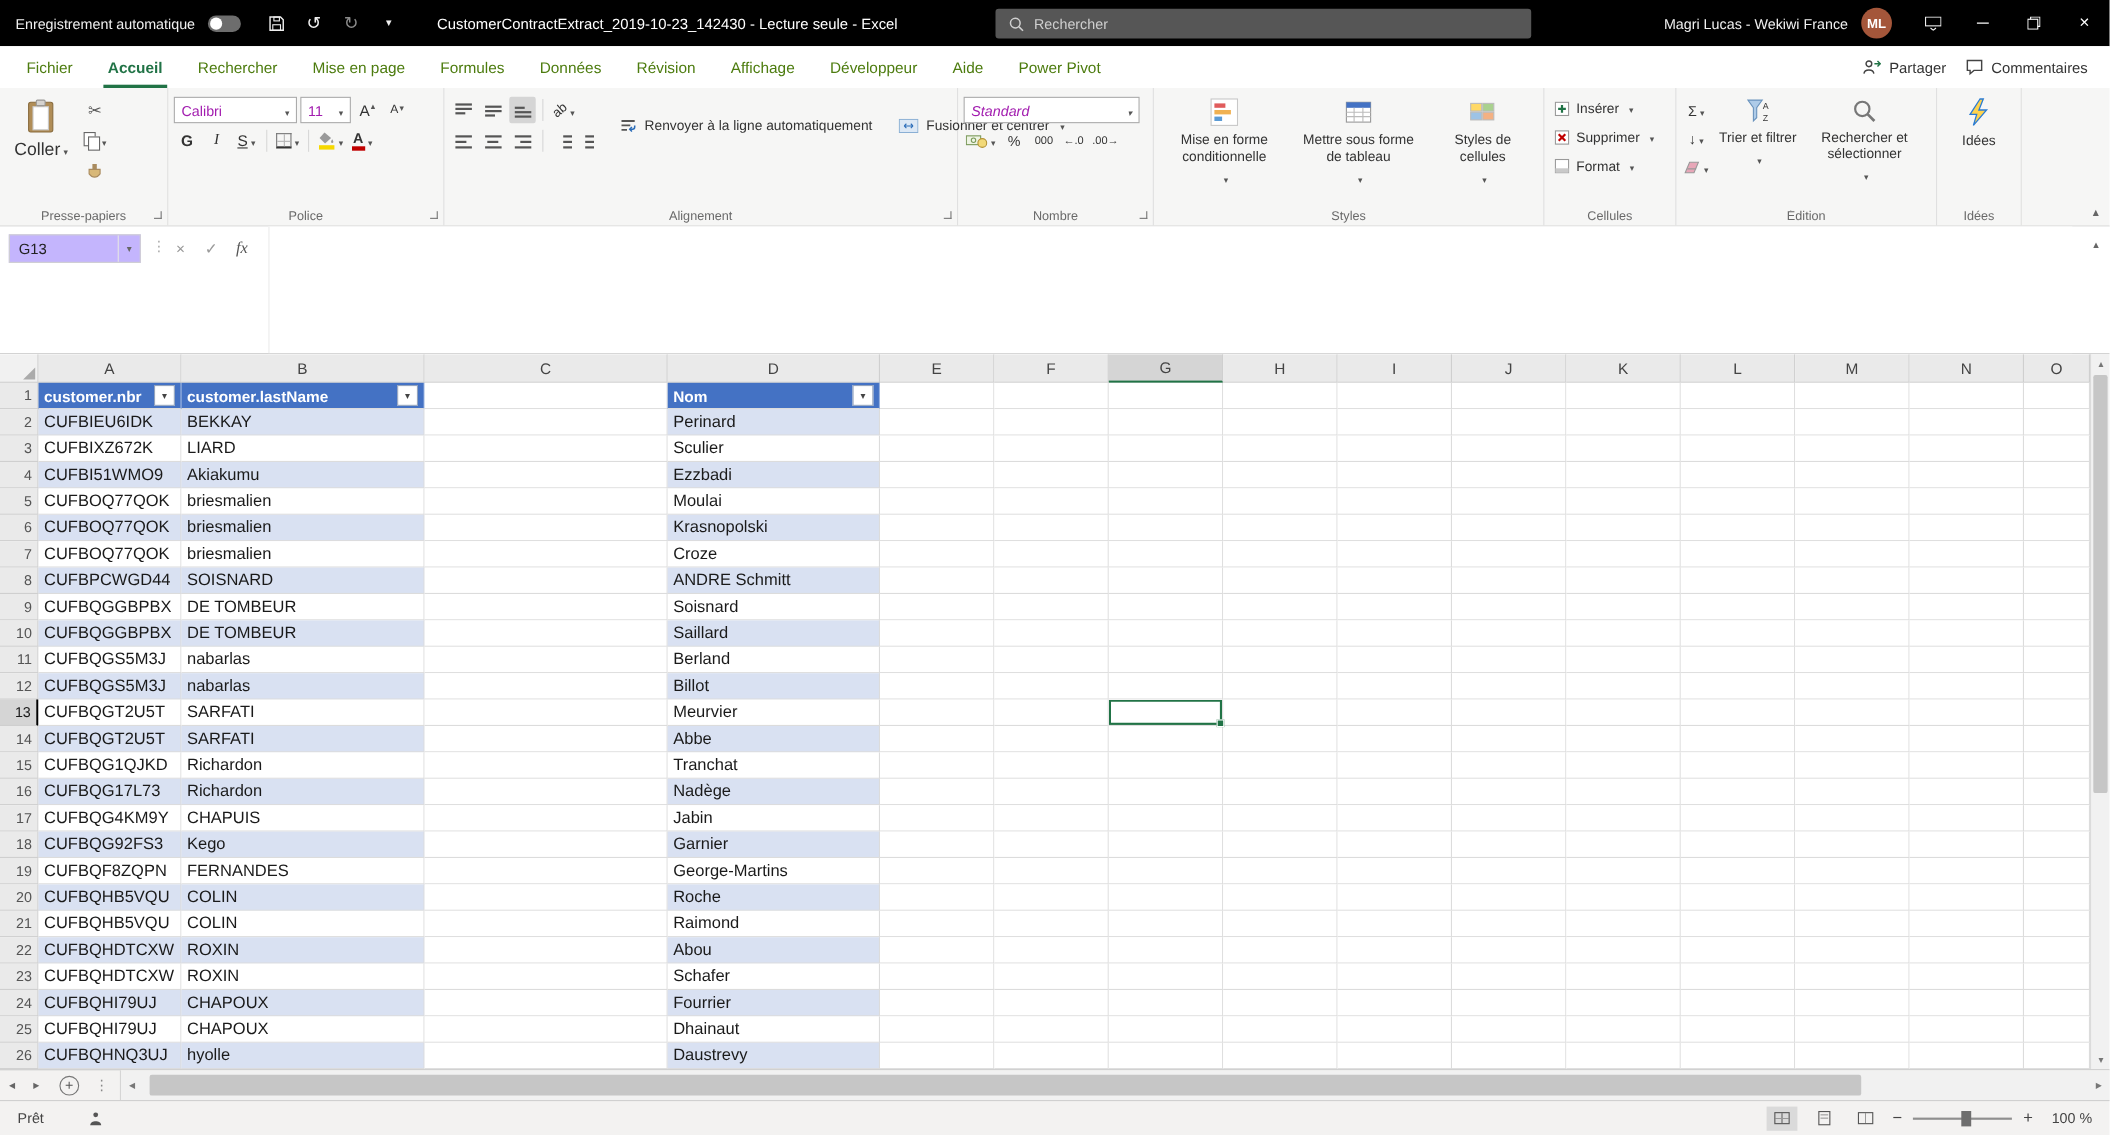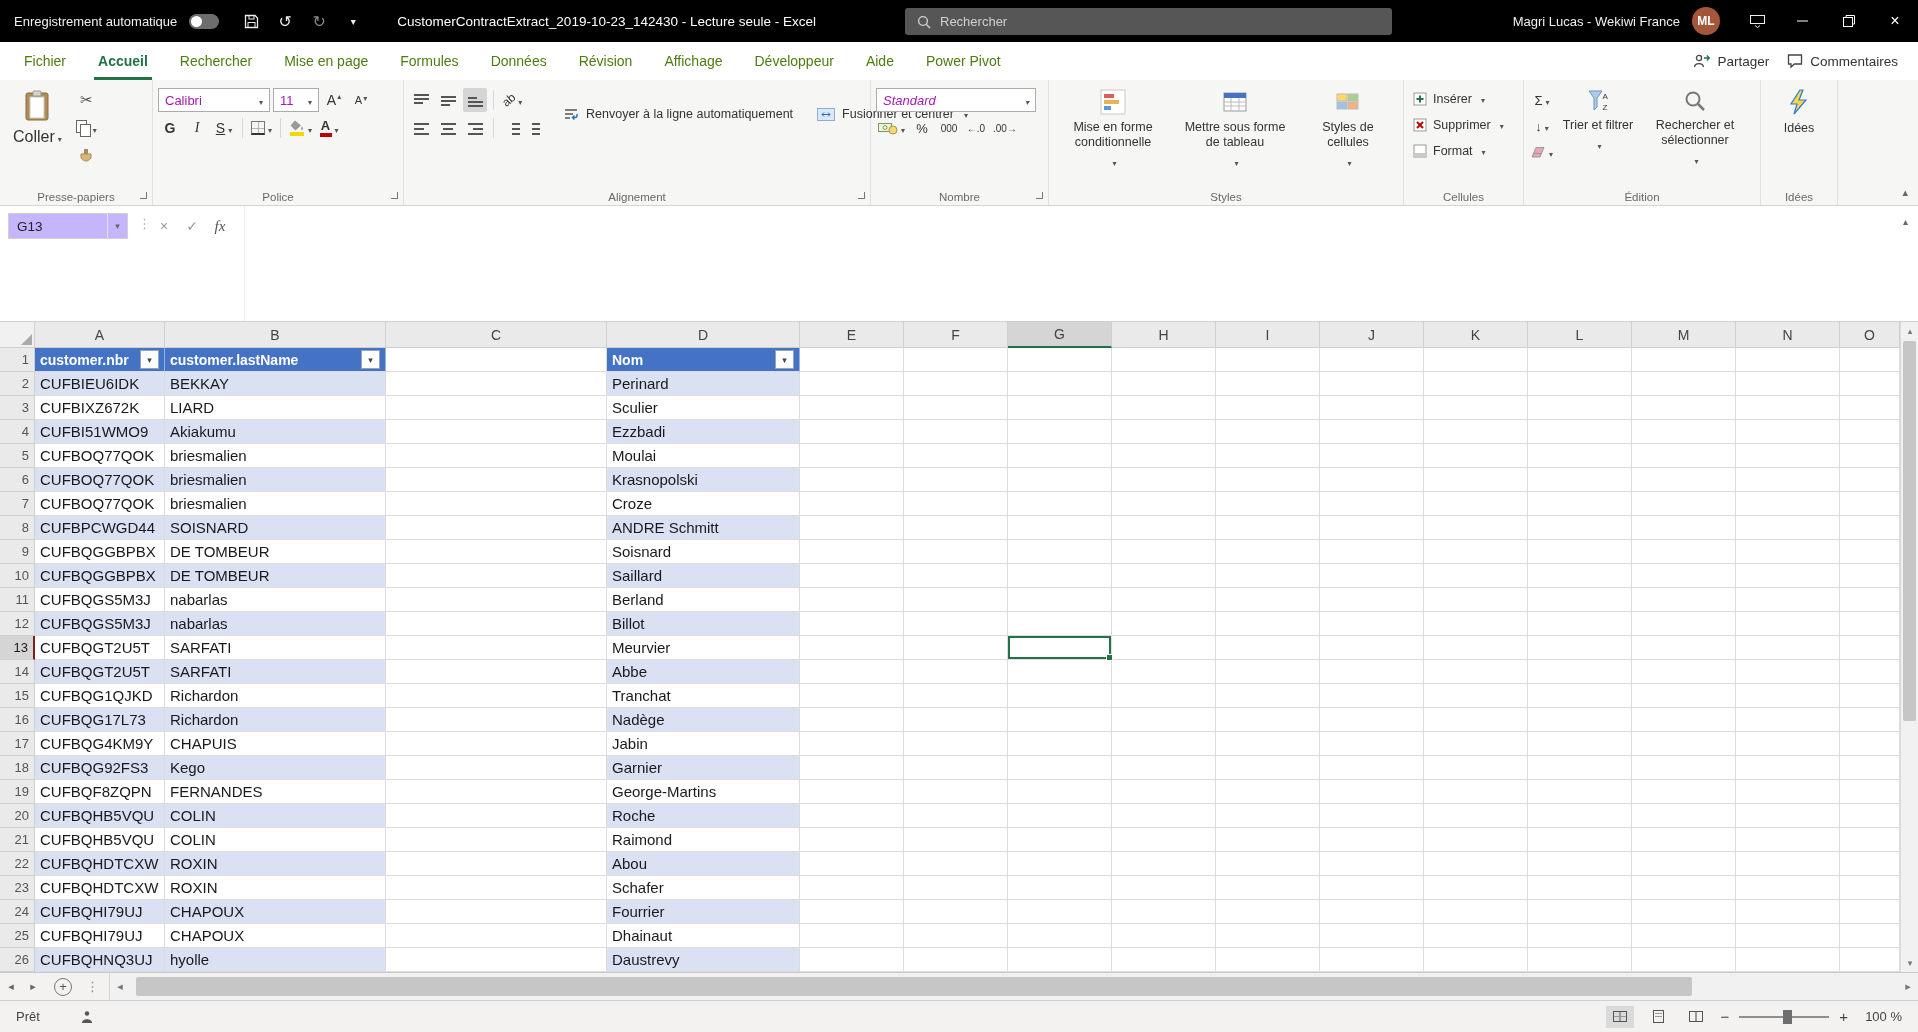--- a/index.html
+++ b/index.html
@@ -103,21 +103,21 @@
   .fb-input { position:absolute; left:244px; top:0; right:34px; bottom:0; border-left:1px solid #ececec; background:#fff; }
   .fb-collapse { position:absolute; right:10px; top:10px; font-size:10px; color:#666; }
 
   
   .sheet { position:absolute; top:322px; left:0; width:1900px; height:650px; display:grid; background:#fff; overflow:hidden; }
   .colhdr { background:#EAEAEA; border-right:1px solid #CFCFCF; border-bottom:1px solid #CFCFCF; display:flex; align-items:center; justify-content:center; font-size:14px; color:#444; }
   .colhdr.sel { background:#D5D5D5; border-bottom:2px solid #217346; }
   .corner { background:#F1F1F1; position:relative; }
   .corner::after { content:""; position:absolute; right:2px; bottom:2px; border-left:11px solid transparent; border-bottom:11px solid #ABABAB; }
   .rowhdr { background:#EAEAEA; border-right:1px solid #CFCFCF; border-bottom:1px solid #CFCFCF; display:flex; align-items:center; justify-content:flex-end; padding-right:5px; font-size:13px; color:#555; }
-  .rowhdr.sel { background:#D5D5D5; border-right:2px solid #7f1d1d; color:#1a1a1a; }
+  .rowhdr.sel { background:#D5D5D5; border-right:2px solid #000000; color:#1a1a1a; }
   .cell { background:#fff; border-right:1px solid #DCDCDC; border-bottom:1px solid #DCDCDC; font-size:15px; color:#1a1a1a; display:flex; align-items:center; padding:0 5px; white-space:nowrap; overflow:hidden; position:relative; }
   .cell.band { background:#D9E1F2; }
   .cell.th { background:#4472C4; color:#fff; font-weight:bold; font-size:14px; border-right:1px solid rgba(255,255,255,0.45); justify-content:space-between; }
   .filter-btn { width:19px; height:19px; background:#fff; border:1px solid #93a3bd; color:#444; font-size:9px; display:flex; align-items:center; justify-content:center; flex:none; margin-left:4px; font-weight:normal; }
   .cell.selcell { box-shadow:inset 0 0 0 2px #217346; overflow:visible; z-index:2; }
   .fill-handle { position:absolute; right:-2px; bottom:-2px; width:7px; height:7px; background:#217346; border:1px solid #fff; }
 
   .vscroll { position:absolute; top:322px; right:0; width:18px; height:650px; background:#F1F1F1; border-left:1px solid #DBDBDB; }
   .vs-arrow { width:18px; height:18px; display:flex; align-items:center; justify-content:center; font-size:9px; color:#777; }
   .vs-thumb { position:absolute; top:19px; left:2px; width:13px; height:380px; background:#C6C6C6; border-radius:2px; }

